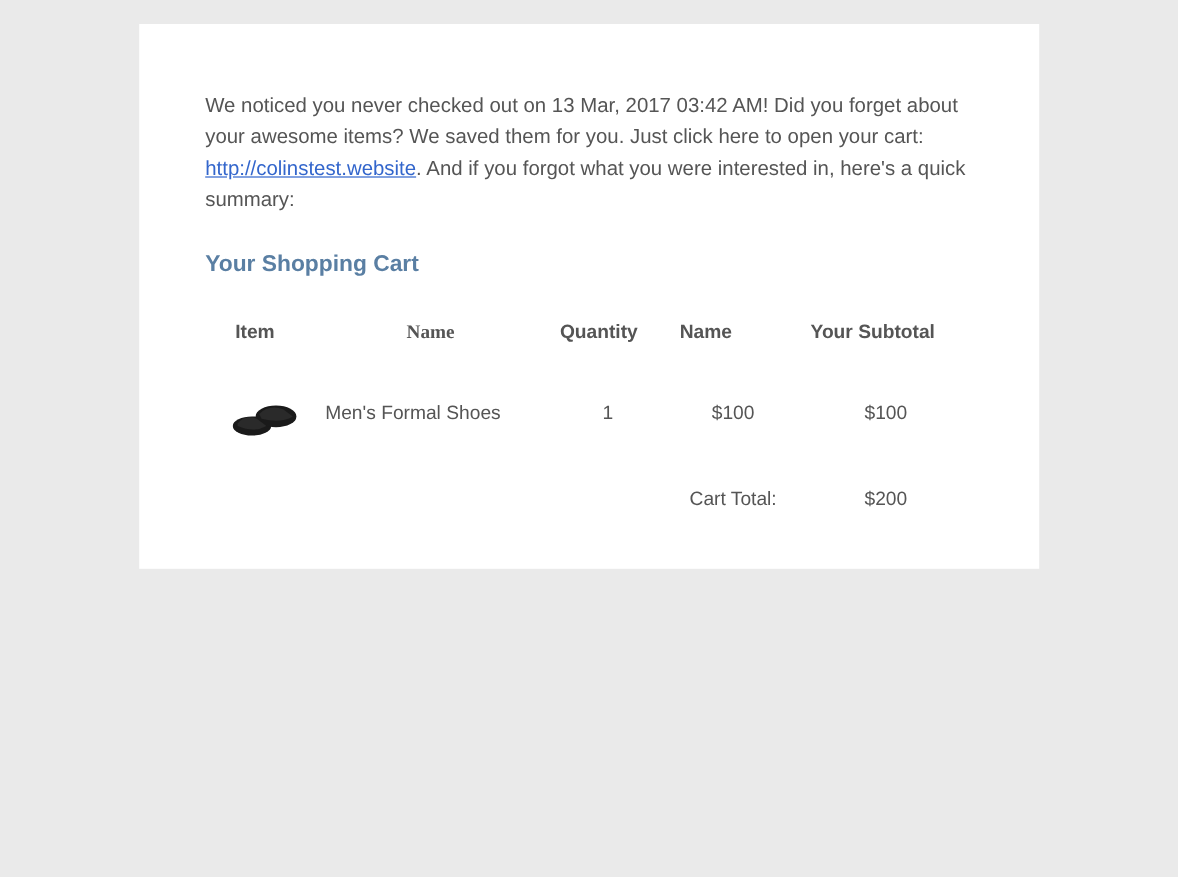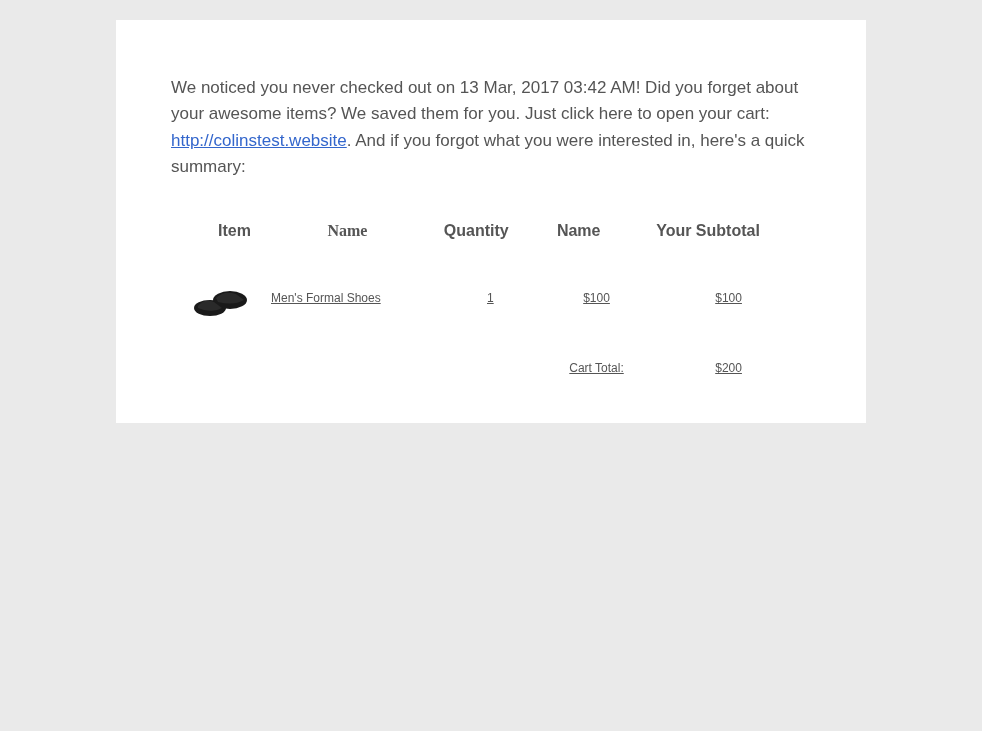--- a/index.html
+++ b/index.html
@@ -56,34 +56,33 @@
       border-collapse: collapse;
     }
     .cart-table th {
       color: #555555;
       font-size: 16px;
       font-weight: bold;
       text-align: left;
       padding: 12px 10px;
     }
     .cart-table th:first-child {
-      text-align: right;
+      text-align: left;
       padding-left: 25px;
     }
     .cart-table th:nth-child(2) {
       text-align: center;
       font-family: Liberation Serif, serif;
     }
     .cart-table td {
       color: #555555;
-      font-size: 12px;
+      font-size: 16px;
       text-align: center;
       padding: 18px 10px;
       vertical-align: middle;
-      text-decoration: underline;
     }
     .cart-table td.item-image {
       text-align: left;
       width: 90px;
     }
     .cart-table td.item-name {
       text-align: left;
     }
     .total-label {
       text-align: right;
@@ -99,20 +98,21 @@
     }
   </style>
 </head>
 <body>
 
 <div class="email-container">
   <div class="content">
     <p class="message">
       <span>We noticed you never checked out on 13 Mar, 2017 03:42 AM! Did you forget about your awesome items? We saved them for you. Just click here to open your cart: </span><a href="#">http://colinstest.website</a><span>. And if you forgot what you were interested in, here's a quick summary:</span>
     </p>
+    <h2 class="section-title">Your Shopping Cart</h2>
     <table class="cart-table">
       <thead>
         <tr>
           <th>Item</th>
           <th>Name</th>
           <th>Quantity</th>
           <th>Name</th>
           <th>Your Subtotal</th>
         </tr>
       </thead>

